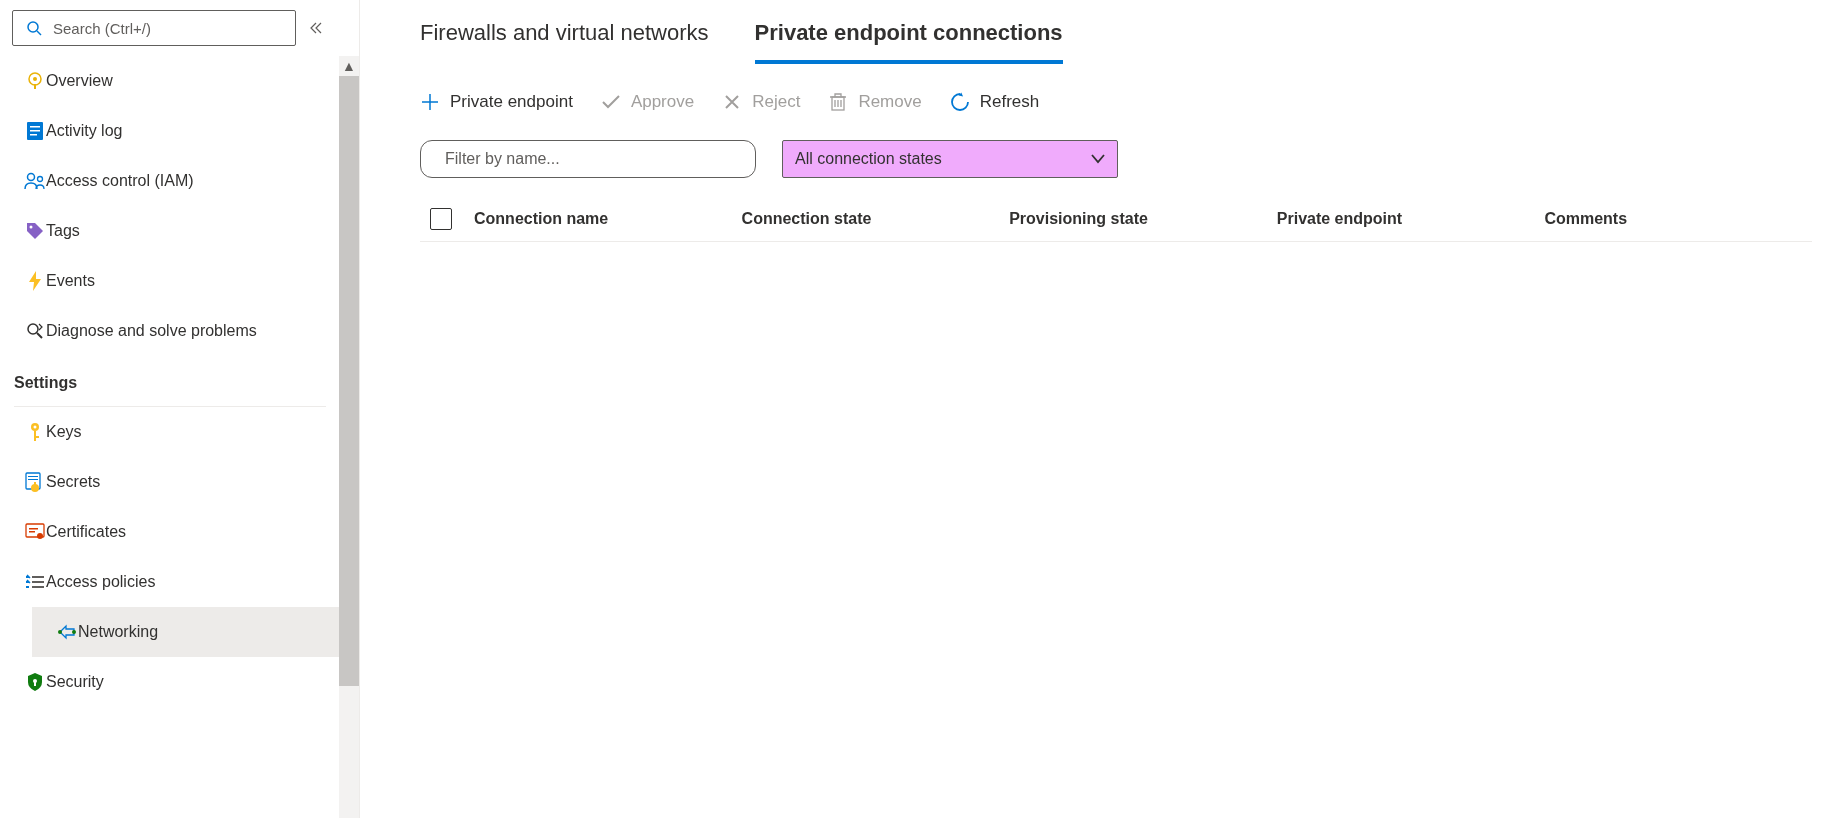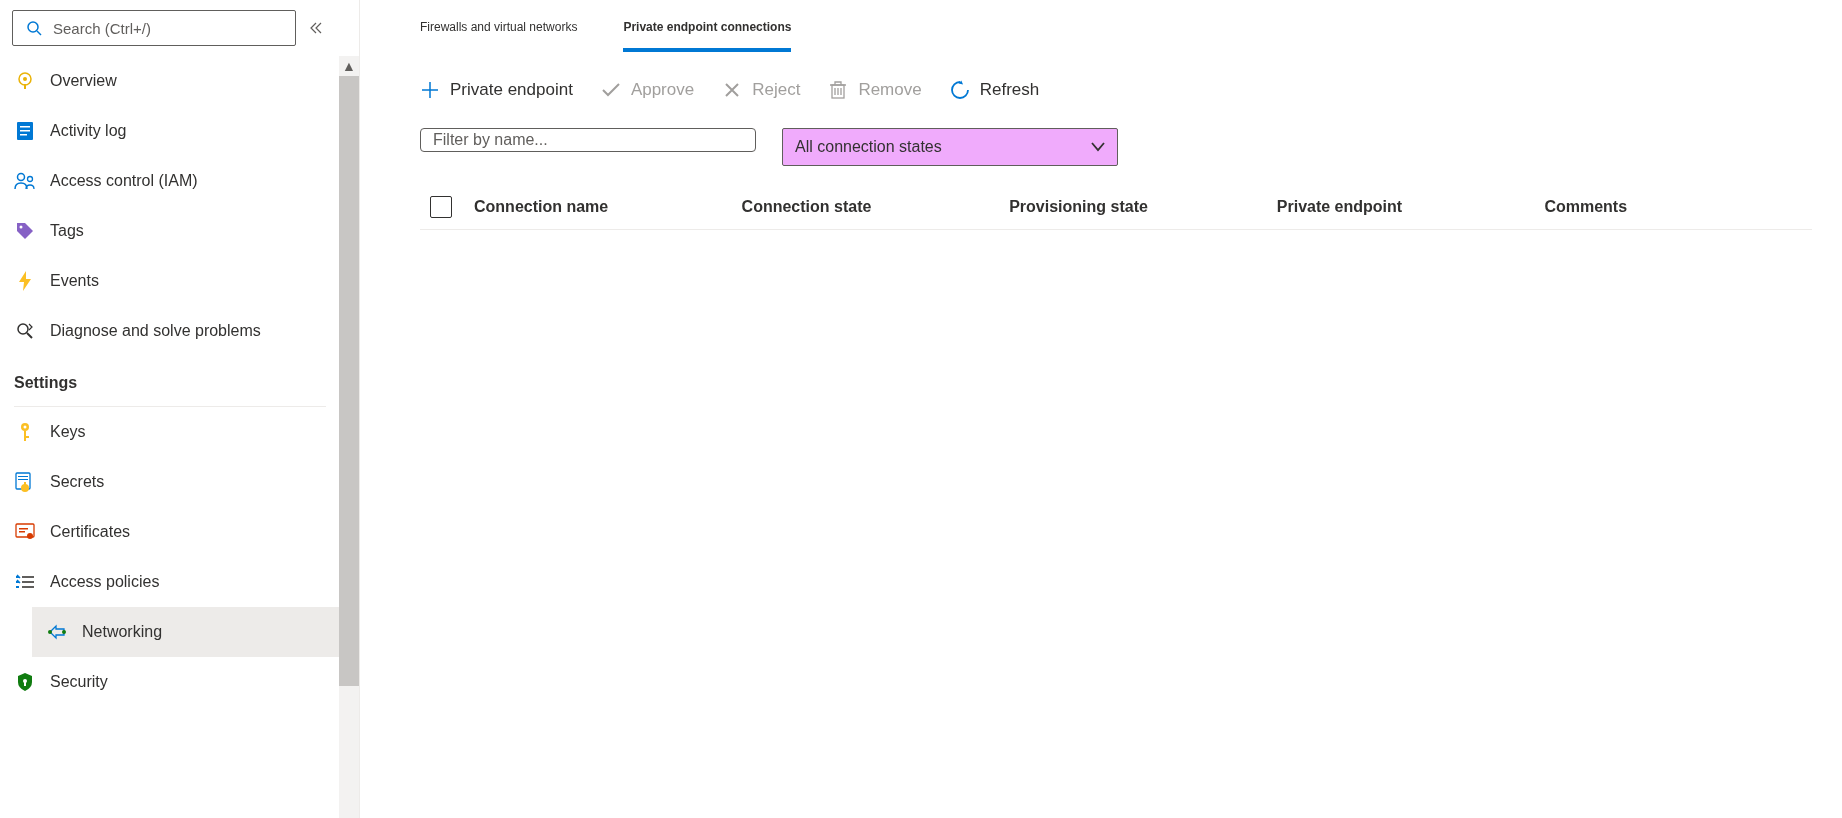--- a/index.html
+++ b/index.html
@@ -63,22 +63,21 @@
     }
     .nav {
       flex: 1;
       overflow-y: auto;
       padding-bottom: 20px;
     }
     .nav-item {
       display: flex;
       align-items: center;
       height: 50px;
-      padding: 0 14px;
-      gap: 14px;
+      padding: 0 24px;
       cursor: pointer;
       font-size: 16px;
       color: #323130;
     }
     .nav-item.selected {
       background: #edebe9;
       margin-left: 32px;
     }
     .nav-icon {
       width: 22px;
@@ -105,21 +104,21 @@
       display: flex;
       flex-direction: column;
     }
     .tabs {
       display: flex;
       gap: 46px;
       border-bottom: none;
       margin-bottom: 28px;
     }
     .tab {
-      font-size: 12px;
+      font-size: 22px;
       padding-bottom: 14px;
       cursor: pointer;
       color: #323130;
       border-bottom: 4px solid transparent;
     }
     .tab.active {
       border-bottom-color: #0078d4;
       font-weight: 600;
     }
     .toolbar {
@@ -147,24 +146,24 @@
       align-items: center;
       justify-content: center;
     }
     .filters {
       display: flex;
       gap: 26px;
       margin-bottom: 18px;
     }
     .filter-input {
       width: 336px;
-      height: 24px;
+      height: 38px;
       border: 1px solid #605e5c;
-      border-radius: 4px;
-      padding: 0 12px;
+      border-radius: 12px;
+      padding: 0 24px;
       font-size: 16px;
       outline: none;
     }
     .filter-input::placeholder {
       color: #605e5c;
     }
     .filter-select {
       width: 336px;
       height: 38px;
       border: 1px solid #605e5c;

